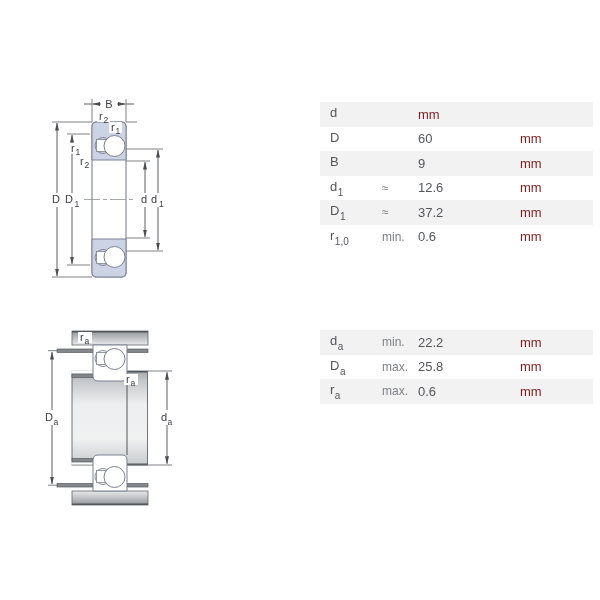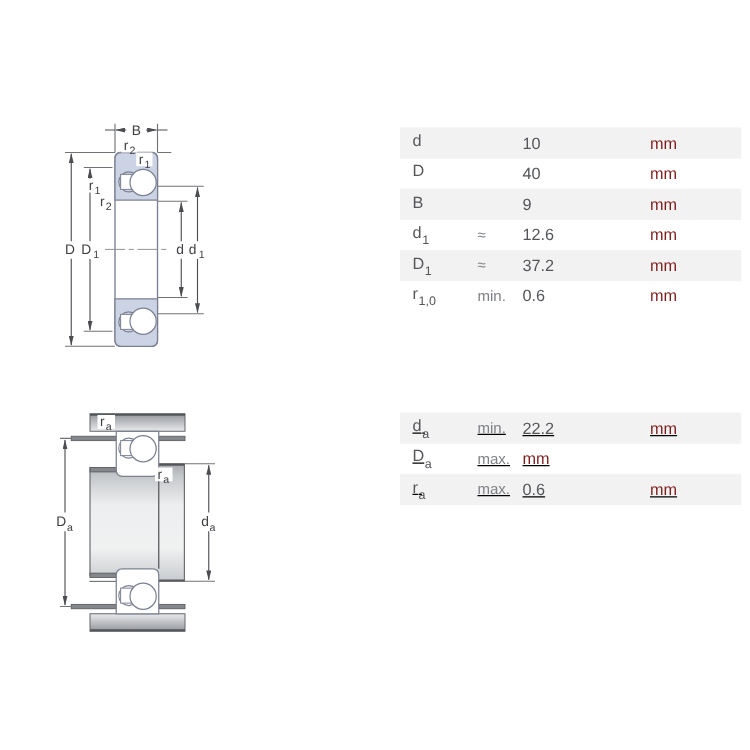--- a/index.html
+++ b/index.html
@@ -195,27 +195,26 @@
         <text x="126" y="383">r</text>
         <text x="130.5" y="386" font-size="8.5">a</text>
       </g>
     </svg>
   </div>
 
   <div class="spec-table" style="top:102px;">
     <div class="spec-row shaded">
       <span class="cell sym"><span>d</span><sub class="sym-sub"></sub></span>
       <span class="cell qual"></span>
-      <span class="cell val">10</span>
       <span class="cell unit">mm</span>
     </div>
     <div class="spec-row">
       <span class="cell sym"><span>D</span><sub class="sym-sub"></sub></span>
       <span class="cell qual"></span>
-      <span class="cell val">40</span>
+      <span class="cell val">60</span>
       <span class="cell unit">mm</span>
     </div>
     <div class="spec-row shaded">
       <span class="cell sym"><span>B</span><sub class="sym-sub"></sub></span>
       <span class="cell qual"></span>
       <span class="cell val">9</span>
       <span class="cell unit">mm</span>
     </div>
     <div class="spec-row">
       <span class="cell sym"><span>d</span><sub class="sym-sub">1</sub></span>
@@ -230,30 +229,31 @@
       <span class="cell unit">mm</span>
     </div>
     <div class="spec-row">
       <span class="cell sym"><span>r</span><sub class="sym-sub">1,0</sub></span>
       <span class="cell qual">min.</span>
       <span class="cell val">0.6</span>
       <span class="cell unit">mm</span>
     </div>
   </div>
 
-  <div class="spec-table" style="top:330px;text-decoration:underline;">
+  <div class="spec-table" style="top:330px;">
     <div class="spec-row shaded">
       <span class="cell sym"><span>d</span><sub class="sym-sub">a</sub></span>
       <span class="cell qual">min.</span>
       <span class="cell val">22.2</span>
       <span class="cell unit">mm</span>
     </div>
     <div class="spec-row">
       <span class="cell sym"><span>D</span><sub class="sym-sub">a</sub></span>
       <span class="cell qual">max.</span>
+      <span class="cell val">25.8</span>
       <span class="cell unit">mm</span>
     </div>
     <div class="spec-row shaded">
       <span class="cell sym"><span>r</span><sub class="sym-sub">a</sub></span>
       <span class="cell qual">max.</span>
       <span class="cell val">0.6</span>
       <span class="cell unit">mm</span>
     </div>
   </div>
 

